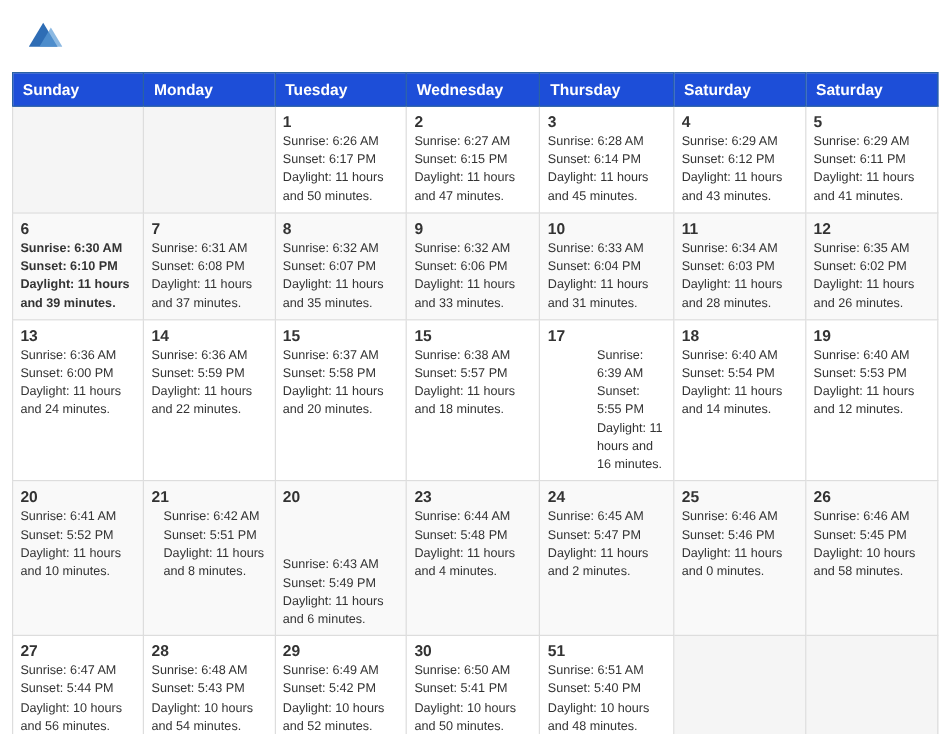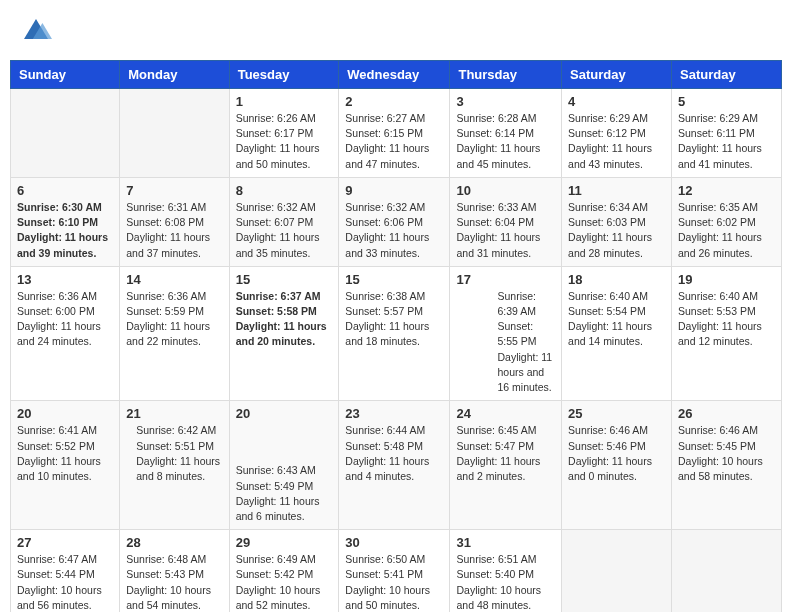--- a/index.html
+++ b/index.html
@@ -210,21 +210,21 @@
 Daylight: 11 hours and 24 minutes.</div>
         </td>
         <td>
           <span class="day-number">14</span>
           <div class="day-info" style="white-space: pre-line;">Sunrise: 6:36 AM
 Sunset: 5:59 PM
 Daylight: 11 hours and 22 minutes.</div>
         </td>
         <td>
           <span class="day-number">15</span>
-          <div class="day-info" style="white-space: pre-line; font-weight: bold;">Sunrise: 6:37 AM
+          <div class="day-info" style="white-space: pre-line;">Sunrise: 6:37 AM
 Sunset: 5:58 PM
 Daylight: 11 hours and 20 minutes.</div>
         </td>
         <td>
           <span class="day-number">15</span>
           <div class="day-info" style="white-space: pre-line;">Sunrise: 6:38 AM
 Sunset: 5:57 PM
 Daylight: 11 hours and 18 minutes.</div>
         </td>
         <td>
@@ -309,21 +309,21 @@
 Sunset: 5:42 PM
 Daylight: 10 hours and 52 minutes.</div>
         </td>
         <td>
           <span class="day-number">30</span>
           <div class="day-info" style="white-space: pre-line;">Sunrise: 6:50 AM
 Sunset: 5:41 PM
 Daylight: 10 hours and 50 minutes.</div>
         </td>
         <td>
-          <span class="day-number">31</span>
+          <span class="day-number">51</span>
           <div class="day-info" style="white-space: pre-line;">Sunrise: 6:51 AM
 Sunset: 5:40 PM
 Daylight: 10 hours and 48 minutes.</div>
         </td>
         <td class="empty-cell"></td>
         <td class="empty-cell"></td>
       </tr>
     </tbody>
 </table>
 

